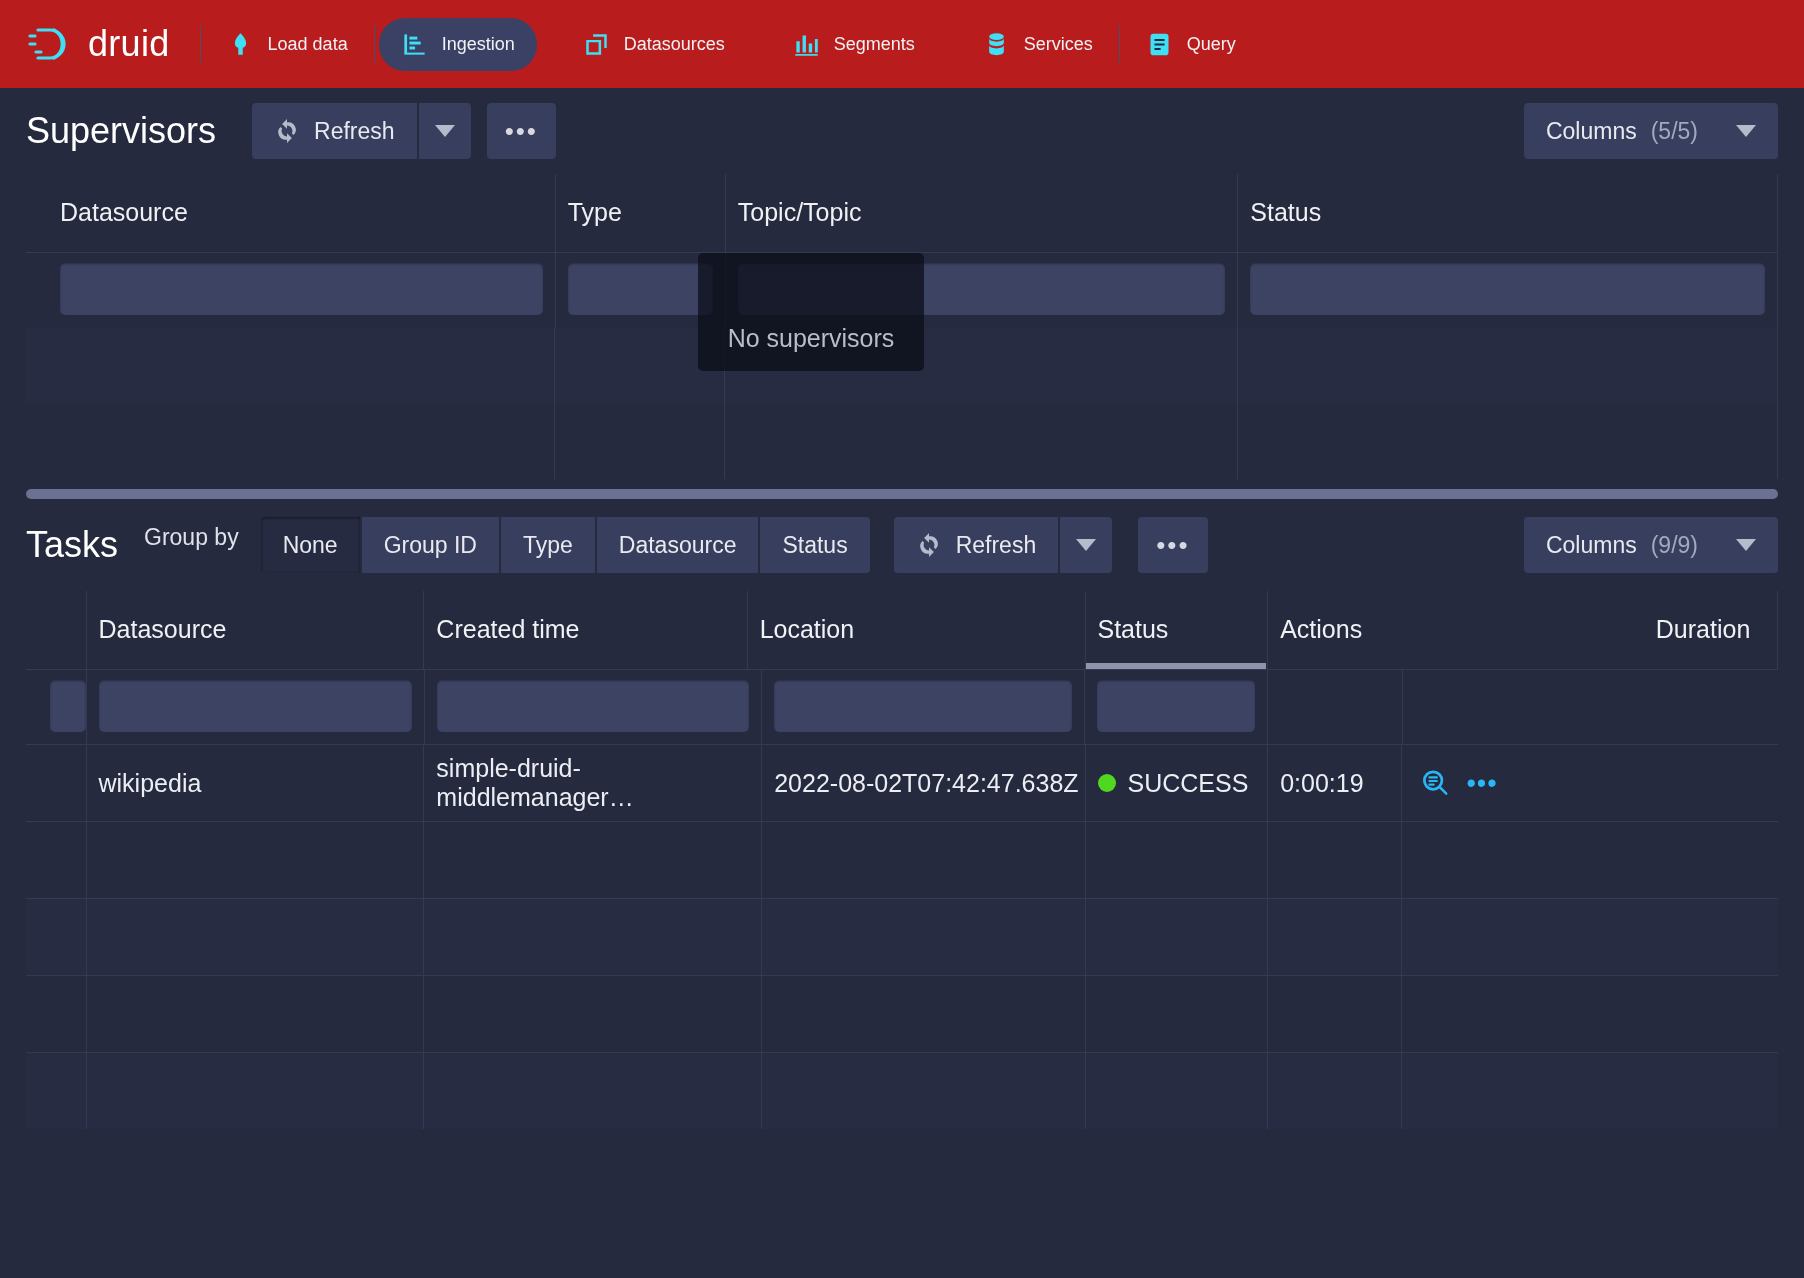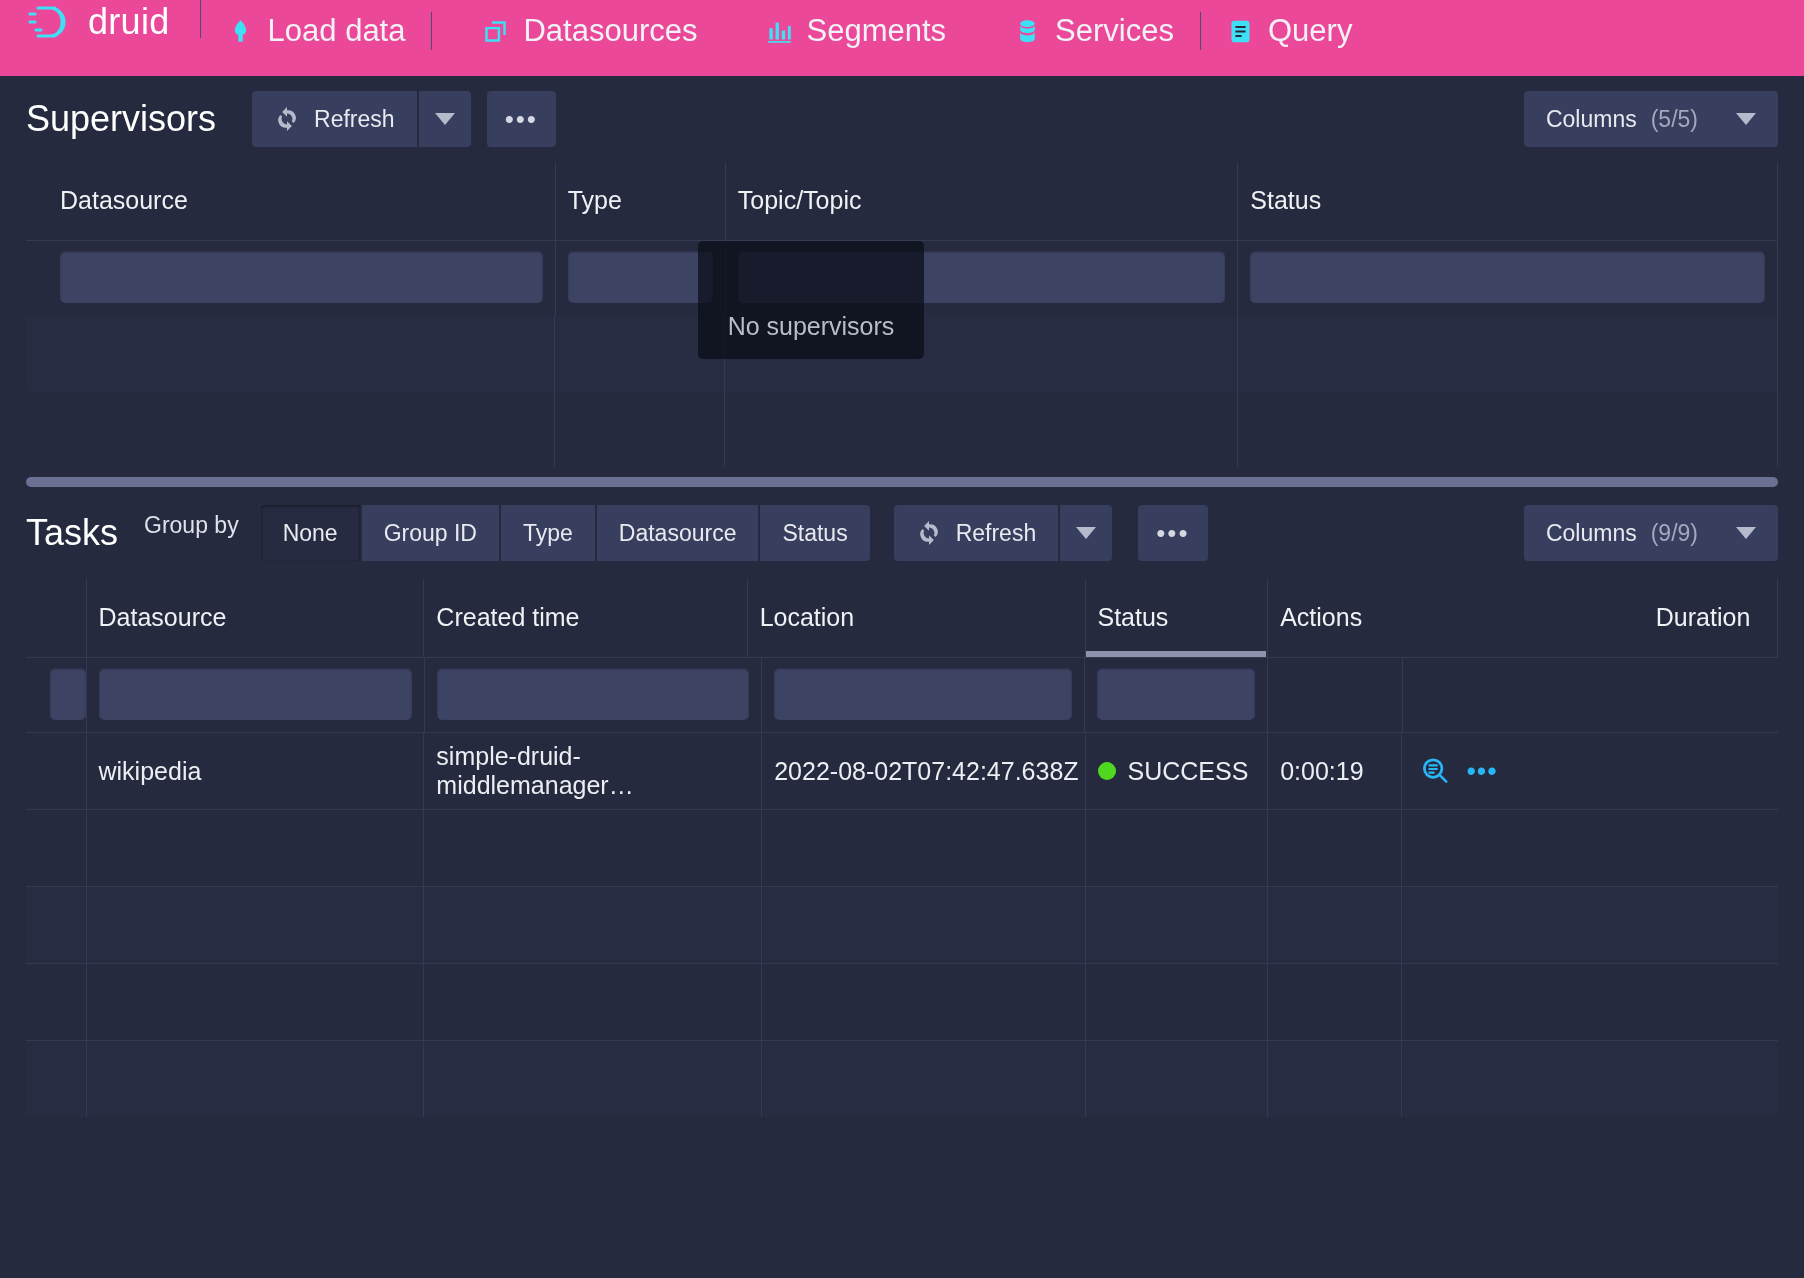--- a/index.html
+++ b/index.html
@@ -6,37 +6,37 @@
   html, body {
     width: 1804px; height: 1278px;
     background: #252a3e;
     font-family: "Liberation Sans", sans-serif;
     color: #e6e8ed;
     overflow: hidden;
   }
 
   
   #navbar {
-    height: 76px;
-    background: #ec4899;
+    height: 88px;
+    background: #b91c1c;
     display: flex;
-    align-items: flex-start;
+    align-items: center;
     padding: 0 26px;
     gap: 0px;
   }
   .logo-wrap { display: flex; align-items: center; gap: 14px; padding-right: 26px; }
   .logo-mark { width: 48px; height: 44px; display: block; }
   .logo-text { font-size: 36px; color: #ffffff; letter-spacing: .3px; }
   .nav-sep { width: 1px; height: 38px; background: #4a4f6b; margin: 0 4px; }
   .nav-items { display: flex; align-items: center; }
   .nav-item {
     display: flex; align-items: center; gap: 14px;
     padding: 13px 22px;
     border-radius: 26px;
-    font-size: 31px; color: #f1f2f5;
+    font-size: 18px; color: #f1f2f5;
     cursor: pointer;
     white-space: nowrap;
   }
   .nav-item.active { background: #3b4164; }
   .nav-ico { width: 27px; height: 27px; flex: none; display: block; color: #3ee0f5; }
   .nav-gap { width: 24px; }
 
   
   .toolbar {
     display: flex; align-items: center;
@@ -171,20 +171,30 @@
     <div class="nav-item">
       <svg class="nav-ico" viewBox="0 0 24 24">
         <path fill="#3ee0f5" d="M12 2c-3 3-5 6-5 9 0 2 1.3 3.5 3 3.9V21h4v-6.1c1.7-.4 3-1.9 3-3.9 0-3-2-6-5-9z"></path>
         <path fill="#3ee0f5" d="M8.5 11.5 12 8l3.5 3.5-1.2 1.2L12 10.4l-2.3 2.3z"></path>
       </svg>
       <span>Load data</span>
     </div>
 
     <div class="nav-sep"></div>
 
+    <div class="nav-item active">
+      <svg class="nav-ico" viewBox="0 0 24 24">
+        <path fill="#3ee0f5" d="M3 3h2.4v16.8H3z"></path>
+        <path fill="#3ee0f5" d="M3 19.2h18V21H3z"></path>
+        <path fill="#3ee0f5" d="M7.5 5h7v2.6h-7z"></path>
+        <path fill="#3ee0f5" d="M7.5 9.4h10v2.6h-10z"></path>
+        <path fill="#3ee0f5" d="M7.5 13.8h5v2.6h-5z"></path>
+      </svg>
+      <span>Ingestion</span>
+    </div>
 
     <div class="nav-gap"></div>
 
     <div class="nav-item">
       <svg class="nav-ico" viewBox="0 0 24 24">
         <path fill="none" stroke="#3ee0f5" stroke-width="2.2" d="M4 9h11v11H4z"></path>
         <path fill="none" stroke="#3ee0f5" stroke-width="2.2" d="M9 4h11v11"></path>
       </svg>
       <span>Datasources</span>
     </div>

